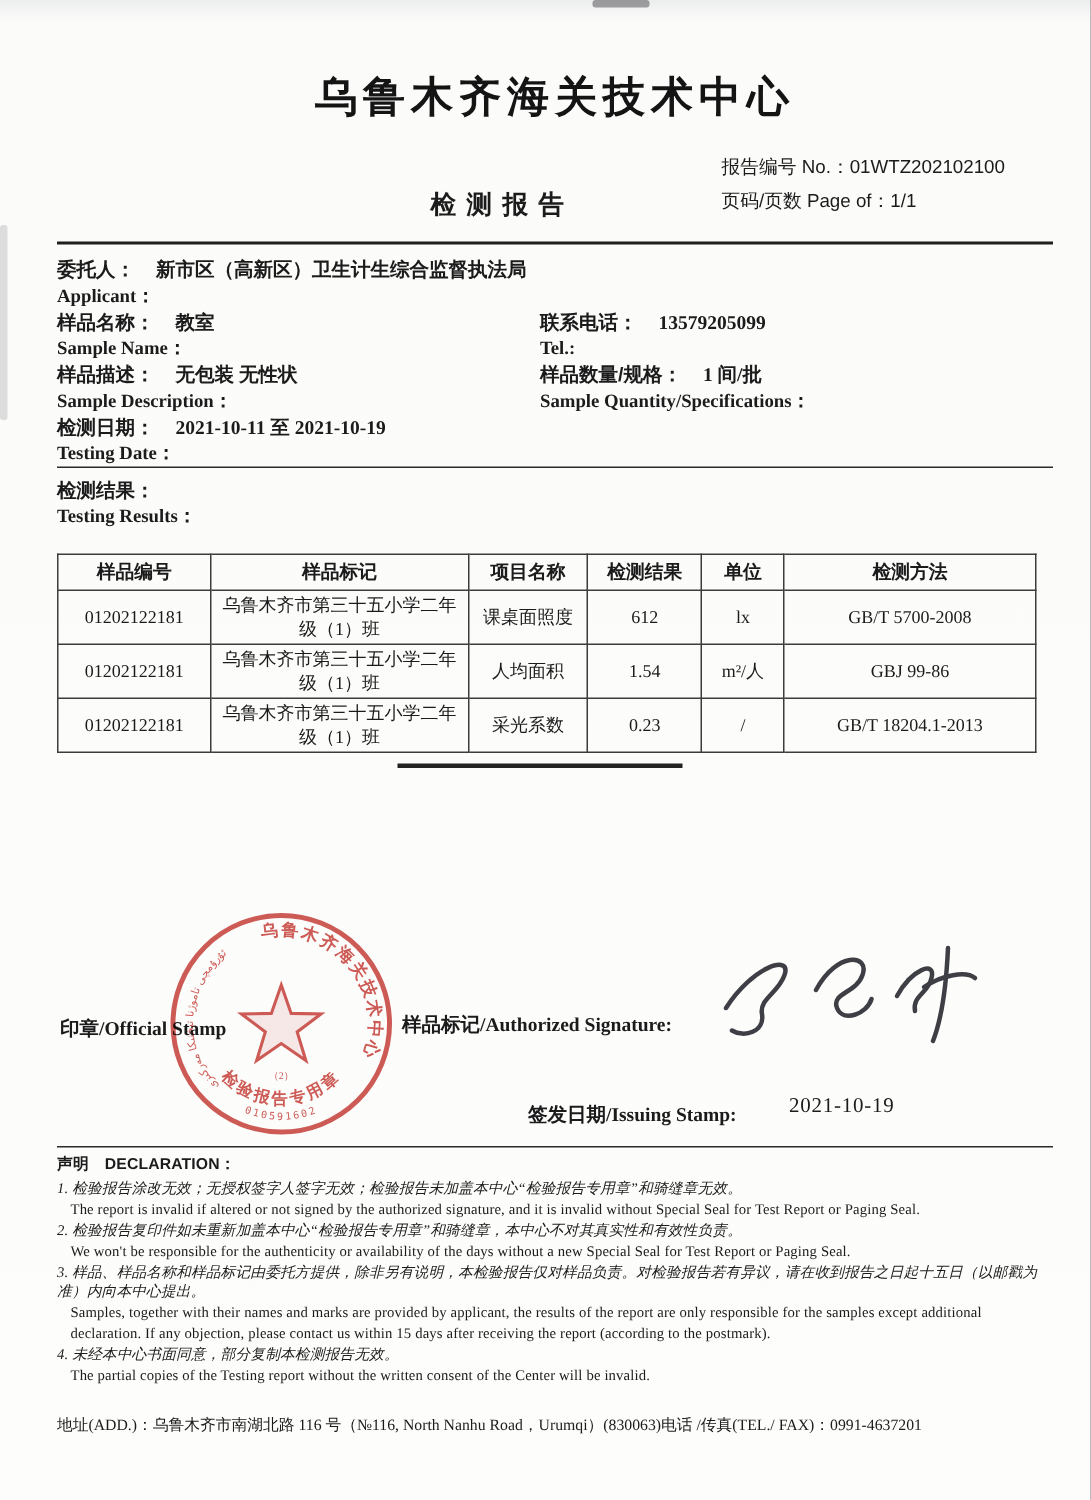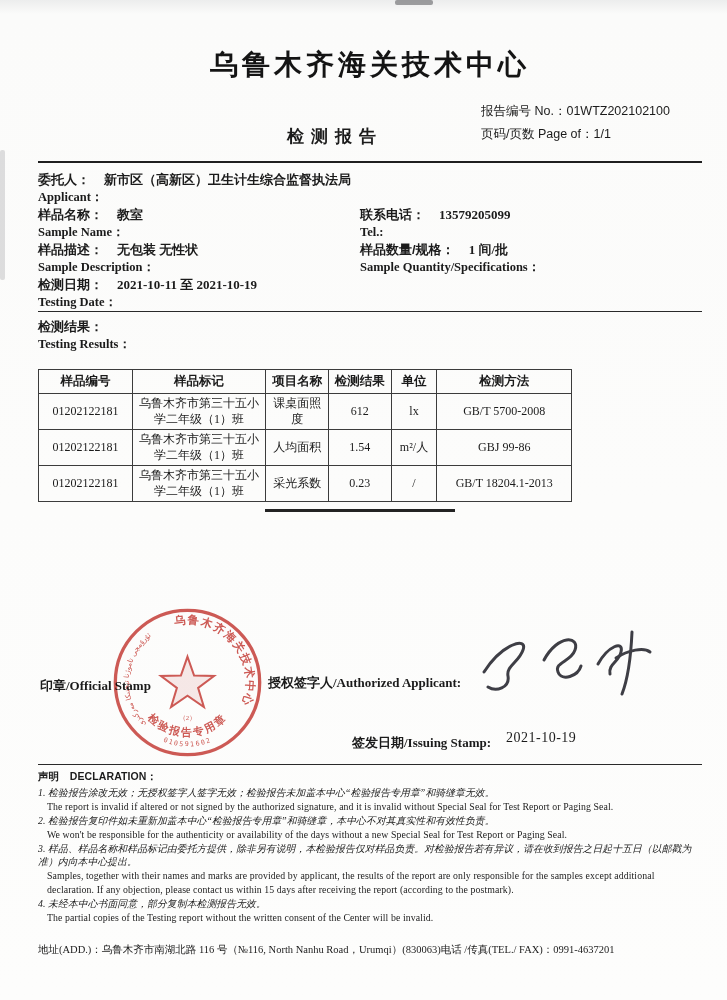--- a/index.html
+++ b/index.html
@@ -28,36 +28,36 @@
   .frow { display:grid; grid-template-columns:322px 1fr; }
   .frow.single { grid-template-columns:1fr; }
   .fcell { height:35px; }
   .zline { line-height:18px; font-size:13px; }
   .eline { line-height:17px; font-size:12.5px; font-weight:bold; }
   .zl { font-family:"Liberation Sans",sans-serif; font-weight:bold; }
   .val { font-size:13px; padding-left:14px;font-weight:bold; }
   .results { margin-top:6px; }
 
   
-  table.results-table { border-collapse:collapse; width:534px; margin-top:16px;
+  table.results-table { border-collapse:collapse; width:653px; margin-top:16px;
     font-size:12px; text-align:center; }
   .results-table th, .results-table td { border:1.4px solid #3c3c3c; padding:1px 3px; }
   .results-table th { font-family:"Liberation Sans",sans-serif; font-weight:bold;
     font-size:12.5px; height:24px; }
   .results-table td { height:36px; line-height:1.3; }
   .end-line { width:190px; height:3px; background:#232323; margin:7px 0 0 227px; }
 
   
   .sig-area { position:relative; height:252px; }
   .stamp-label, .sig-label, .issue-label {
     position:absolute; font-size:13px; font-weight:bold; white-space:nowrap; }
   .stamp-label { left:2px;  top:165px; }
   .sig-label   { left:230px; top:162px; }
   .issue-label { left:314px; top:222px; }
-  .issue-date  { position:absolute; left:468px; top:218px; font-size:14px; letter-spacing:.5px; }
+  .issue-date  { position:absolute; left:488px; top:218px; font-size:14px; letter-spacing:.5px; }
   .stamp-svg { position:absolute; left:67px; top:88px; opacity:.88; mix-blend-mode:multiply; }
   .sig-svg   { position:absolute; left:438px; top:108px; }
 
   
   .decl { margin-top:4px; font-size:9.8px; line-height:1.42; letter-spacing:.1px; }
   .decl-title { font-size:10.5px; font-weight:bold; margin-bottom:2px;
     font-family:"Liberation Sans",sans-serif; }
   .decl .zh { font-style:italic; }
   .decl .en { padding-left:9px; }
 
@@ -195,21 +195,21 @@
         </text>
         <text fill="#c9443e" font-size="10.5" font-weight="bold" letter-spacing="2" font-family="Liberation Sans, sans-serif">
           <textPath href="#arcBottom" startOffset="50%" text-anchor="middle">检验报告专用章</textPath>
         </text>
         <text x="80" y="116" fill="#c9443e" font-size="6.5" text-anchor="middle">（2）</text>
         <text fill="#c9443e" font-size="6.5" letter-spacing="1.5" font-family="DejaVu Sans Mono, monospace">
           <textPath href="#arcCode" startOffset="50%" text-anchor="middle">6501059160234</textPath>
         </text>
       </svg>
 
-      <div class="sig-label">授权签字人/Authorized Applicant:</div>
+      <div class="sig-label">样品标记/Authorized Signature:</div>
 
       <svg class="sig-svg" width="185" height="92" viewBox="0 0 185 92">
         <g fill="none" stroke="#2e2e36" stroke-width="3" stroke-linecap="round" opacity=".92">
           <path d="M8,52 C26,24 52,16 47,30 C43,42 30,46 32,56 C34,68 20,72 12,67"></path>
           <path d="M68,40 C82,14 104,16 99,30 C95,42 78,42 82,52 C86,62 102,56 105,46"></path>
           <path d="M122,44 C132,26 148,20 145,32 C143,42 132,44 134,54"></path>
           <path d="M156,12 C155,34 153,56 146,74"></path>
           <path d="M140,38 C152,30 168,27 174,32"></path>
         </g>
       </svg>

